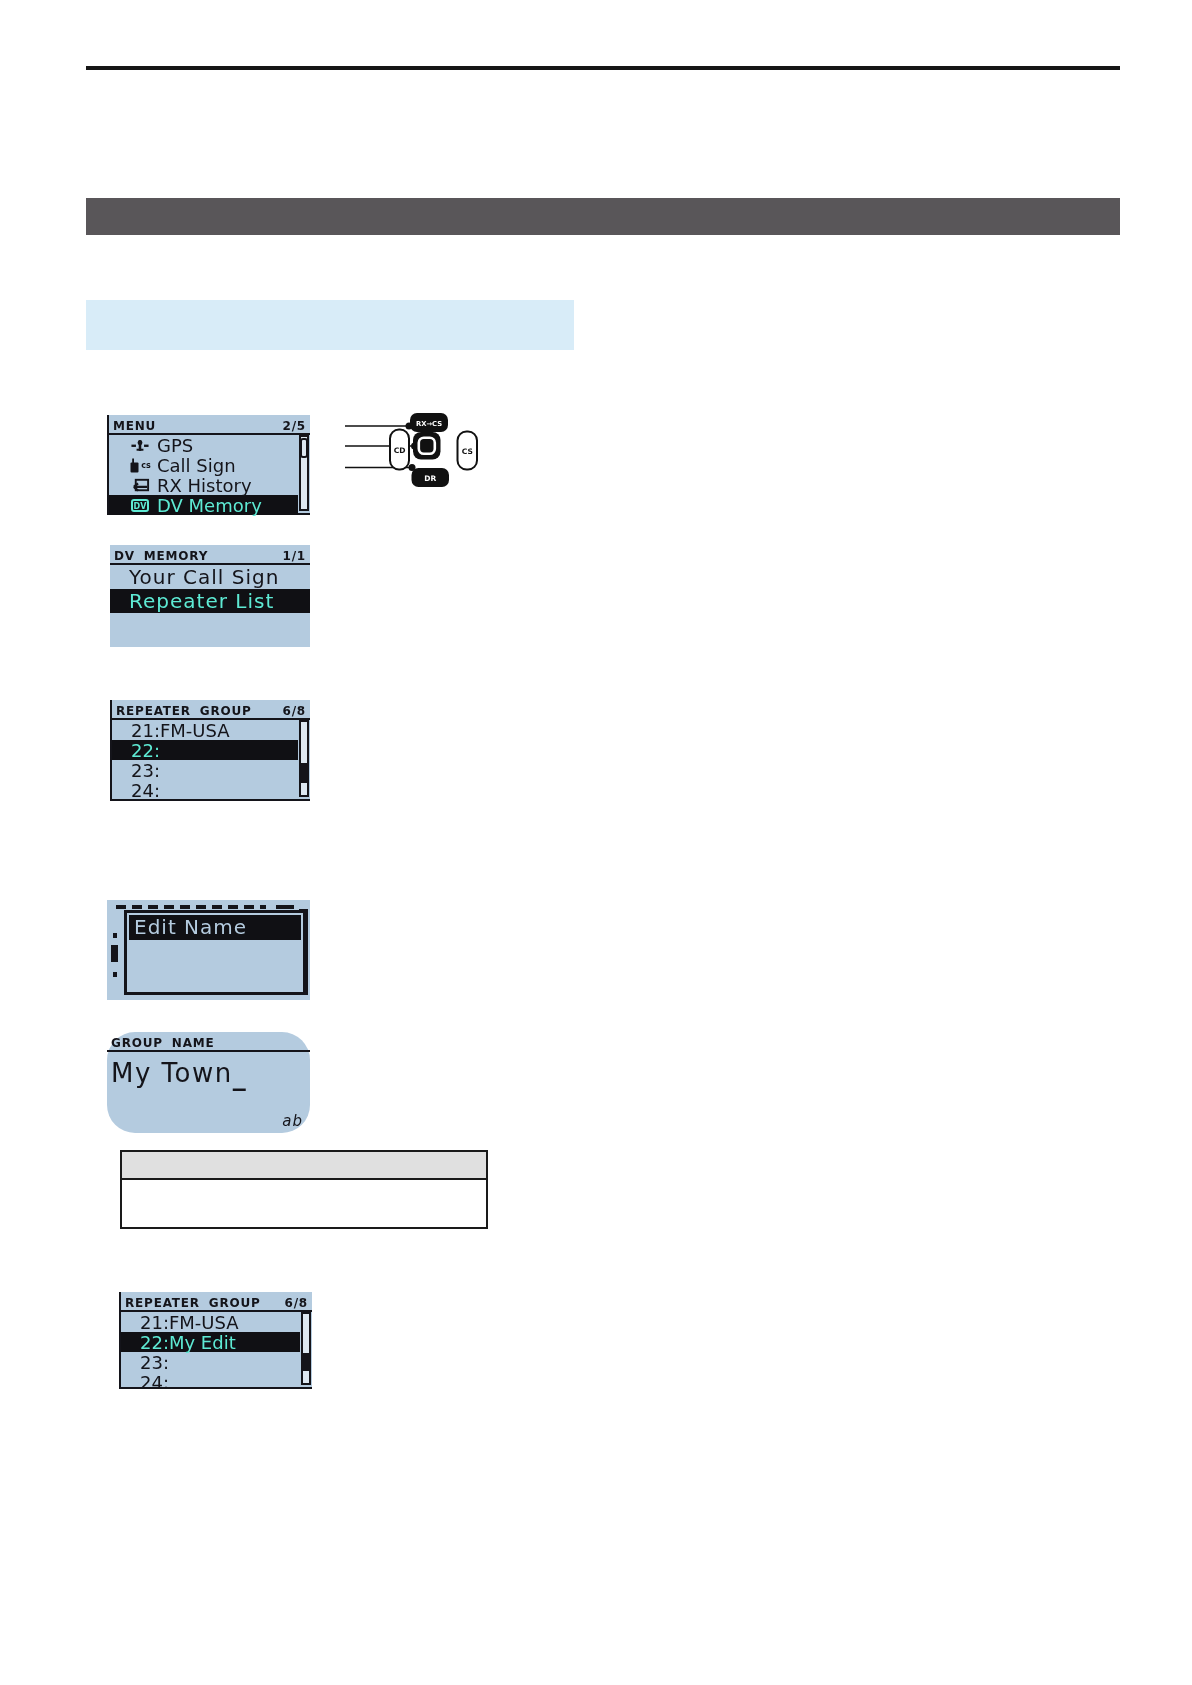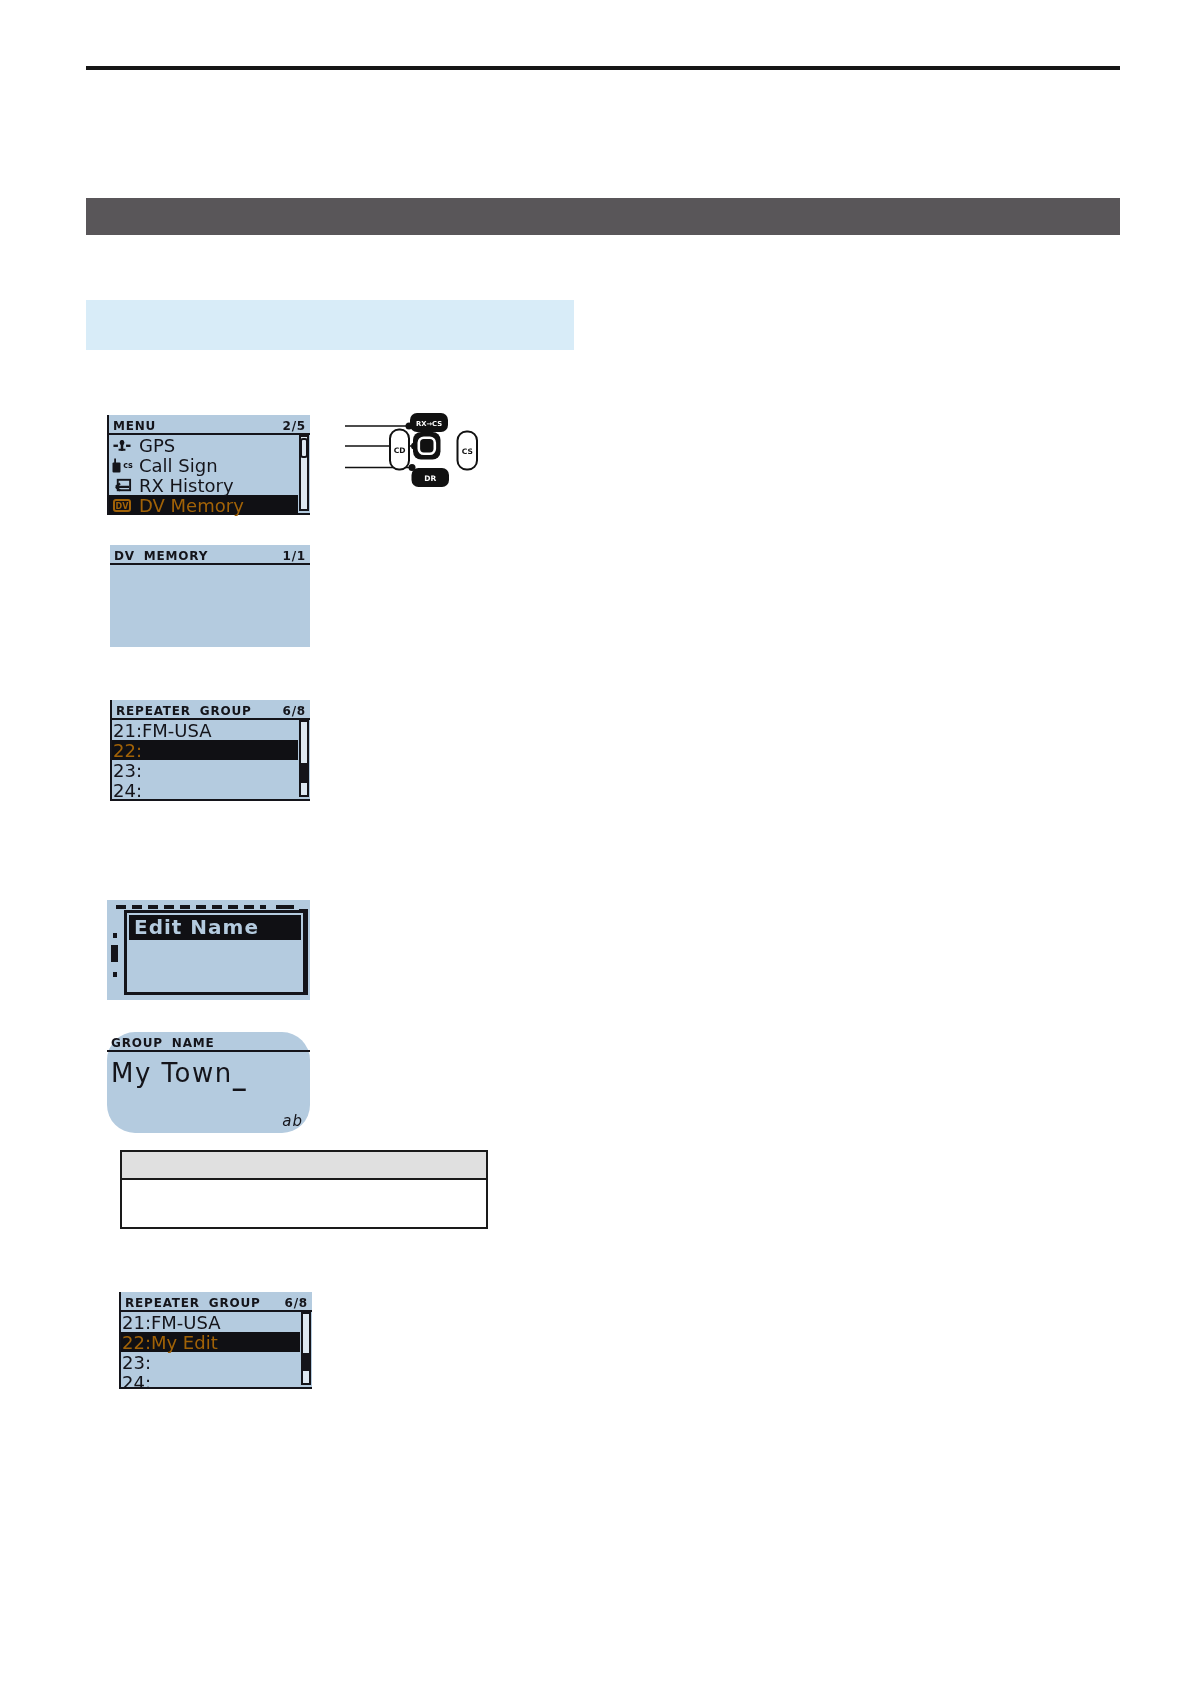--- a/index.html
+++ b/index.html
@@ -12,37 +12,37 @@
   .banner{position:absolute;left:86px;top:300px;width:488px;height:50px;background:#d8ecf8;}
   .footer-rule{position:absolute;left:595px;top:1646px;width:525px;height:2px;background:#a9a9a9;}
 
   
   .lcd{position:absolute;background:#b4cbdf;color:#14141a;font-family:"DejaVu Sans",sans-serif;box-sizing:border-box;}
   .lcd.framed{border-left:2px solid #14141a;border-bottom:2px solid #14141a;}
   .lcd-head{display:flex;justify-content:space-between;align-items:flex-end;
             height:17px;padding:1px 4px 0 4px;border-bottom:2.5px solid #14141a;
             font-size:12px;font-weight:bold;letter-spacing:0.8px;word-spacing:4px;white-space:nowrap;}
   .lcd-rows{position:relative;}
-  .lcd-row{display:flex;align-items:center;gap:5px;padding-left:1px;white-space:nowrap;box-sizing:border-box;}
-  .lcd-row.sel{background:#101014;color:#a16207;}
+  .lcd-row{display:flex;align-items:center;gap:5px;padding-left:19px;white-space:nowrap;box-sizing:border-box;}
+  .lcd-row.sel{background:#101014;color:#5eead4;}
   .rows-20 .lcd-row{height:20px;font-size:18px;}
   .rows-24 .lcd-row{height:24px;font-size:20px;letter-spacing:1px;}
   .pad-sb .lcd-row{margin-right:12px;}
 
   
   .sbar{position:absolute;top:20px;right:1px;bottom:2px;width:10px;border:2px solid #14141a;
         background:#dce7f1;box-sizing:border-box;}
   .sbar .thumb{position:absolute;left:0;right:0;background:#14141a;}
   .sbar .thumb.outline{background:#dce7f1;border:2px solid #14141a;border-radius:3px;left:-1px;right:-1px;box-sizing:border-box;}
 
   
   .s1{left:107px;top:415px;width:203px;height:100px;}
   .s2{left:110px;top:545px;width:200px;height:102px;}
   .s3{left:110px;top:700px;width:200px;height:101px;}
-  .s4{left:107px;top:900px;width:203px;height:100px;font-weight:bold;}
+  .s4{left:107px;top:900px;width:203px;height:100px;}
   .s5{left:107px;top:1032px;width:203px;height:101px;border-radius:28px;}
   .s6{left:119px;top:1292px;width:193px;height:97px;}
 
   
   .ic{display:inline-flex;align-items:center;justify-content:center;min-width:24px;height:16px;}
   .ic svg{display:block;}
   .ic .sub{font-size:8px;font-weight:bold;margin-left:1px;}
   .dvbox{display:inline-block;min-width:15px;height:13px;border:2px solid currentColor;border-radius:3px;
          font-size:8px;font-weight:bold;line-height:12px;text-align:center;padding:0 1px;box-sizing:border-box;}
 
@@ -154,20 +154,28 @@
 
     <rect x="71.5" y="59" width="37.5" height="19" rx="7" fill="#111"></rect>
     <text x="90.2" y="72.2" font-size="7.5" font-weight="bold" fill="#fff" text-anchor="middle">DR</text>
   </svg>
 
   <div class="lcd s2">
     <div class="lcd-head">
       <span>DV MEMORY</span>
       <span>1/1</span>
     </div>
+    <div class="lcd-rows rows-24">
+      <div class="lcd-row">
+        <span>Your Call Sign</span>
+      </div>
+      <div class="lcd-row sel">
+        <span>Repeater List</span>
+      </div>
+    </div>
   </div>
 
   <div class="lcd framed s3">
     <div class="lcd-head">
       <span>REPEATER GROUP</span>
       <span>6/8</span>
     </div>
     <div class="lcd-rows rows-20 pad-sb">
       <div class="lcd-row">
         <span>21:FM-USA</span>

